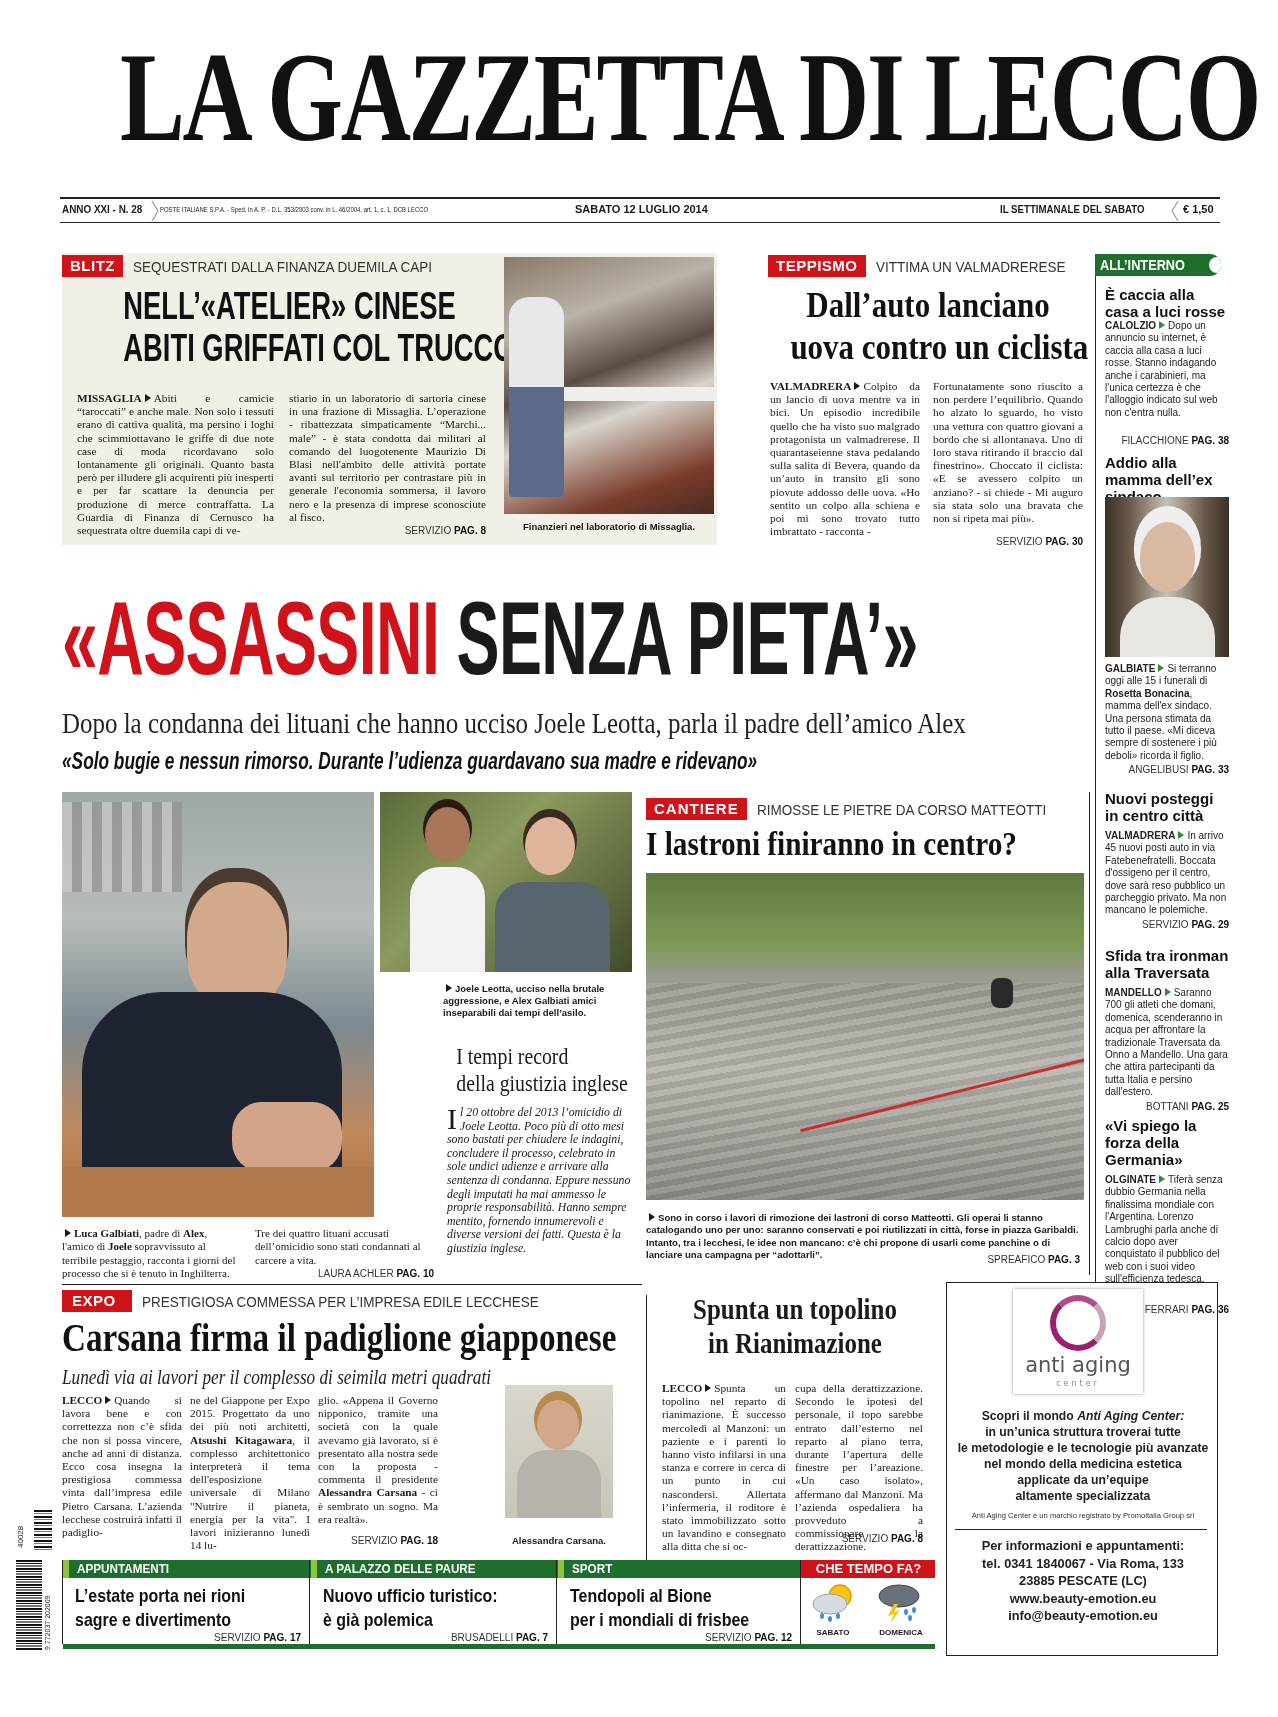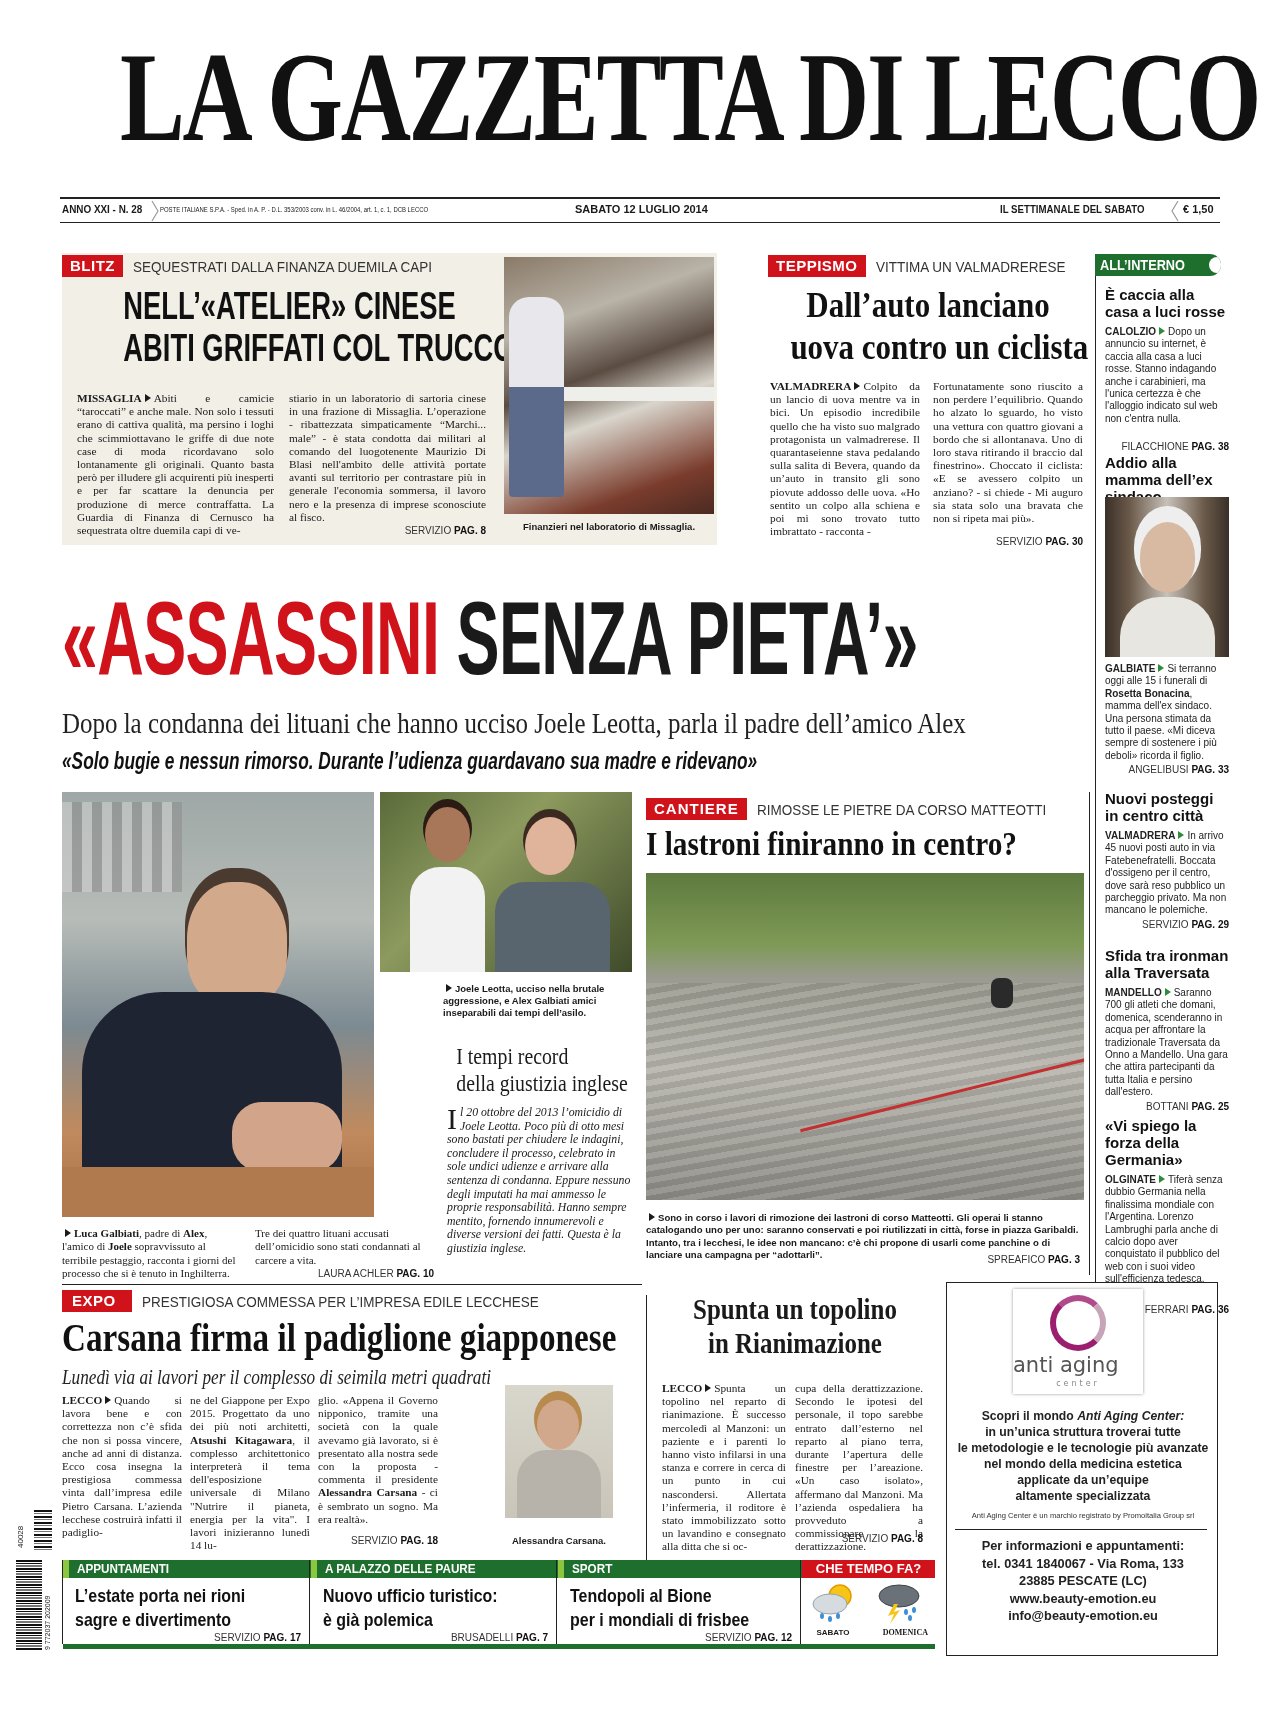--- a/index.html
+++ b/index.html
@@ -93,21 +93,21 @@
 </div>
 
 <div class="abs" style="left:1095px;top:268px;width:1px;height:1014px;background:#222"></div>
 <div class="abs" style="left:1095px;top:254px;width:126px;height:22px;background:#1e6f2e;border-radius:0 11px 11px 0;overflow:hidden">
   <span style="position:absolute;left:5px;top:2px;font-family:'Liberation Sans',sans-serif;font-weight:bold;font-size:15px;color:#fff;transform:scaleX(0.85);transform-origin:left top;white-space:nowrap">ALL’INTERNO</span>
   <span style="position:absolute;right:-4px;top:3px;width:16px;height:16px;border-radius:50%;background:#fff"></span>
 </div>
 
 <div class="abs" style="left:1105px;top:286px;width:124px">
   <div class="rail-h">È caccia alla casa a luci rosse</div>
-  <div class="rail-p" style="margin-top:6px"><b>CALOLZIO</b><span class="arrow g"></span><span>Dopo un annuncio su internet, è caccia alla casa a luci rosse. Stanno indagando anche i carabinieri, ma l'unica certezza è che l'alloggio indicato sul web non c'entra nulla.</span></div>
+  <div class="rail-p" style=""><b>CALOLZIO</b><span class="arrow g"></span><span>Dopo un annuncio su internet, è caccia alla casa a luci rosse. Stanno indagando anche i carabinieri, ma l'unica certezza è che l'alloggio indicato sul web non c'entra nulla.</span></div>
   <div class="byline" style="margin-top:16px"><span>FILACCHIONE</span> <b>PAG. 38</b></div>
 </div>
 
 <div class="abs" style="left:1105px;top:454px;width:124px">
   <div class="rail-h">Addio alla mamma dell’ex sindaco</div>
 </div>
 <div class="photo" style="left:1105px;top:497px;width:124px;height:160px;background:linear-gradient(90deg,#3a3028 0%,#6b5a4a 20%,#c7c1b9 50%,#6b5a4a 80%,#3a3028 100%)">
   <div class="abs" style="left:35px;top:25px;width:55px;height:70px;background:#d8b9a2;border-radius:50% 50% 45% 45%;box-shadow:0 -10px 0 6px #eeeeee"></div>
   <div class="abs" style="left:15px;top:100px;width:95px;height:60px;background:#e8e6e0;border-radius:40px 40px 0 0"></div>
 </div>
@@ -230,21 +230,21 @@
 <div class="abs body-text" style="left:795px;top:1382px;width:128px">
   <span>cupa della derattizzazione. Secondo le ipotesi del personale, il topo sarebbe entrato dall’esterno nel reparto al piano terra, durante l’apertura delle finestre per l’areazione. «Un caso isolato», affermano dal Manzoni. Ma l’azienda ospedaliera ha provveduto a commissionare la derattizzazione.</span>
 </div>
 <div class="abs byline" style="left:795px;top:1533px;width:128px">
   <span>SERVIZIO</span> <b>PAG. 8</b>
 </div>
 
 <div class="abs" style="left:946px;top:1282px;width:272px;height:374px;border:1px solid #222">
   <div class="abs" style="left:66px;top:6px;width:130px;height:105px;background:#fff;box-shadow:0 0 3px #999">
     <div class="abs" style="left:37px;top:6px;width:56px;height:56px;border-radius:50%;border:6px solid #9b1f6e;border-right-color:#c7a4b8;border-top-color:#b04a8a"></div>
-    <div class="abs" style="left:0;top:64px;width:130px;font-family:'DejaVu Sans',sans-serif;font-size:21px;color:#555">anti aging</div>
+    <div class="abs" style="left:0;top:64px;width:130px;text-align:center;font-family:'DejaVu Sans',sans-serif;font-size:21px;color:#555">anti aging</div>
     <div class="abs" style="left:0;top:90px;width:130px;text-align:center;font-family:'DejaVu Sans',sans-serif;font-size:8px;letter-spacing:3px;color:#888">center</div>
   </div>
   <div class="abs" style="left:0;top:125px;width:272px;text-align:center;font-family:'Liberation Sans',sans-serif;font-weight:bold;font-size:12.2px;line-height:16px;color:#222">
     <div><span>Scopri il mondo </span><i>Anti Aging Center:</i></div>
     <div>in un’unica struttura troverai tutte</div>
     <div>le metodologie e le tecnologie più avanzate</div>
     <div>nel mondo della medicina estetica</div>
     <div>applicate da un’equipe</div>
     <div>altamente specializzata</div>
   </div>
@@ -312,21 +312,21 @@
         <ellipse cx="25" cy="14" rx="20" ry="11" fill="#6b7178" stroke="#3e444a"></ellipse>
         <polygon points="20,22 14,34 20,32 16,42 26,28 20,30 24,22" fill="#f5c518"></polygon>
         <g fill="#3e8fd6">
             <ellipse cx="32" cy="30" rx="2" ry="3"></ellipse>
             <ellipse cx="40" cy="28" rx="2" ry="3"></ellipse>
             <ellipse cx="36" cy="36" rx="2" ry="3"></ellipse>
           </g>
       </svg>
     </div>
     <div class="abs" style="left:6px;top:68px;width:50px;text-align:center;font-family:'Liberation Sans',sans-serif;font-weight:bold;font-size:8px">SABATO</div>
-    <div class="abs" style="left:72px;top:68px;width:54px;text-align:right;font-family:Liberation Serif, serif;font-weight:bold;font-size:8px">DOMENICA</div>
+    <div class="abs" style="left:72px;top:68px;width:54px;text-align:center;font-family:Liberation Sans, sans-serif;font-weight:bold;font-size:8px">DOMENICA</div>
   </div>
 </div>
 
 <div class="abs" style="left:14px;top:1510px;width:38px;height:140px">
   <div class="abs" style="left:0;top:0;width:38px;height:40px">
     <div class="abs" style="left:20px;top:0;width:18px;height:40px;background:repeating-linear-gradient(180deg,#111 0 2px,#fff 2px 3px,#777 3px 4px,#fff 4px 6px)"></div>
     <div class="abs" style="left:2px;top:38px;font-family:'Liberation Sans',sans-serif;font-size:8px;transform:rotate(-90deg);transform-origin:left top;white-space:nowrap">40028</div>
   </div>
   <div class="abs" style="left:0;top:50px;width:38px;height:90px">
     <div class="abs" style="left:2px;top:0;width:26px;height:90px;background:repeating-linear-gradient(180deg,#111 0 2px,#fff 2px 3px,#111 3px 4px,#fff 4px 5px,#777 5px 7px,#fff 7px 8px)"></div>

